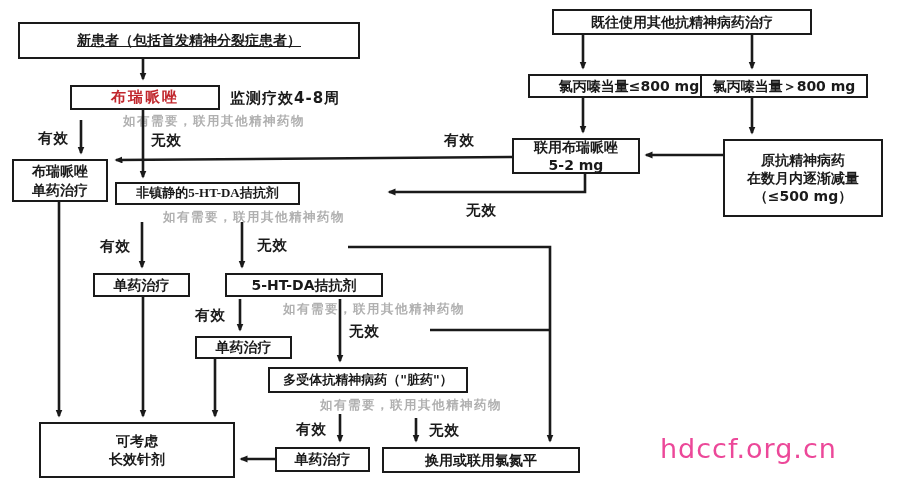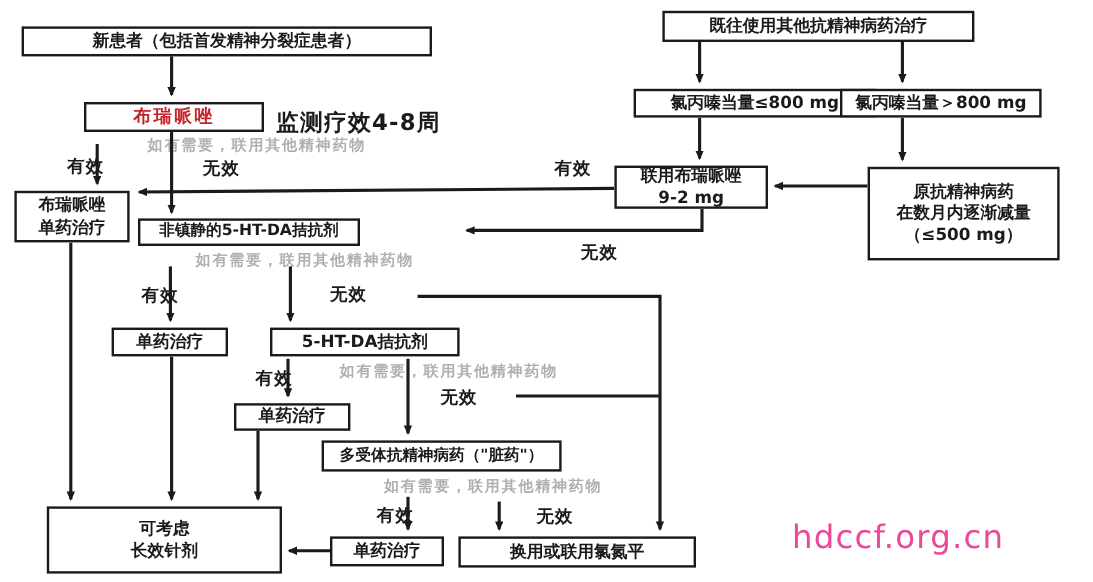--- a/index.html
+++ b/index.html
@@ -11,28 +11,27 @@
     position:absolute;box-sizing:border-box;background:#ffffff;border:2.5px solid #1a1a1a;
     display:flex;align-items:center;justify-content:center;text-align:center;
     font-weight:bold;font-size:14px;line-height:1.3;color:#1a1a1a;white-space:pre-line;
     z-index:3;
   }
   .node.small-font{font-size:13px;}
   .red-text{color:#c1272d;letter-spacing:2px;font-size:15px;}
   .edge-label{
     position:absolute;font-weight:bold;font-size:14.5px;color:#1a1a1a;z-index:4;
     letter-spacing:1px;
-    margin-left:18px;
   }
   .note{
     position:absolute;color:#b0b0b0;font-size:12.5px;font-weight:bold;
     letter-spacing:1.5px;z-index:1;white-space:nowrap;
   }
   .monitor-note{
-    position:absolute;color:#1a1a1a;font-size:19px;font-weight:bold;z-index:3;
+    position:absolute;color:#1a1a1a;font-size:15px;font-weight:bold;z-index:3;
     letter-spacing:1px;white-space:nowrap;
   }
   .watermark{
     position:absolute;color:#ec4899;font-size:27px;font-weight:400;z-index:1;
     letter-spacing:1px;
   }
   #arrows{position:absolute;left:0;top:0;z-index:2;pointer-events:none;}
 </style>
 </head>
 <body>
@@ -77,30 +76,30 @@
 
       <polyline points="585,174 585,192 389,192" marker-end="url(#arr)"></polyline>
 
       <polyline points="348,247 550,247 550,441" marker-end="url(#arr)"></polyline>
       <line x1="430" y1="330" x2="549" y2="330"></line>
 
       <line x1="275" y1="459" x2="241" y2="459" marker-end="url(#arr)"></line>
     </g>
   </svg>
 
-  <div class="node" style="left:18px;top:22px;width:342px;height:25px;">新患者（包括首发精神分裂症患者）</div>
+  <div class="node" style="left:18px;top:22px;width:342px;height:37px;text-decoration:underline;">新患者（包括首发精神分裂症患者）</div>
   <div class="node" style="left:528px;top:9px;width:260px;height:26px;margin-left:24px;">既往使用其他抗精神病药治疗</div>
   <div class="node" style="left:488px;top:74px;width:202px;height:24px;margin-left:40px;">氯丙嗪当量≤800 mg</div>
   <div class="node" style="left:700px;top:74px;width:168px;height:24px;">氯丙嗪当量＞800 mg</div>
   <div class="node red-text" style="left:70px;top:85px;width:150px;height:25px;">布瑞哌唑</div>
   <div class="node" style="left:12px;top:159px;width:96px;height:43px;">布瑞哌唑
 单药治疗</div>
-  <div class="node small-font" style="left:115px;top:182px;width:185px;height:23px;">非镇静的5-HT-DA拮抗剂</div>
+  <div class="node small-font" style="left:115px;top:182px;width:185px;height:23px;font-family:Liberation Serif, serif;">非镇静的5-HT-DA拮抗剂</div>
   <div class="node" style="left:512px;top:138px;width:128px;height:36px;">联用布瑞哌唑
-9-2 mg</div>
+5-2 mg</div>
   <div class="node" style="left:723px;top:139px;width:160px;height:78px;">原抗精神病药
 在数月内逐渐减量
 （≤500 mg）</div>
   <div class="node" style="left:93px;top:273px;width:97px;height:24px;">单药治疗</div>
   <div class="node" style="left:225px;top:273px;width:158px;height:24px;">5-HT-DA拮抗剂</div>
   <div class="node" style="left:195px;top:336px;width:97px;height:23px;">单药治疗</div>
   <div class="node small-font" style="left:268px;top:367px;width:200px;height:26px;">多受体抗精神病药（"脏药"）</div>
   <div class="node" style="left:275px;top:447px;width:95px;height:25px;">单药治疗</div>
   <div class="node" style="left:39px;top:422px;width:196px;height:56px;">可考虑
 长效针剂</div>

